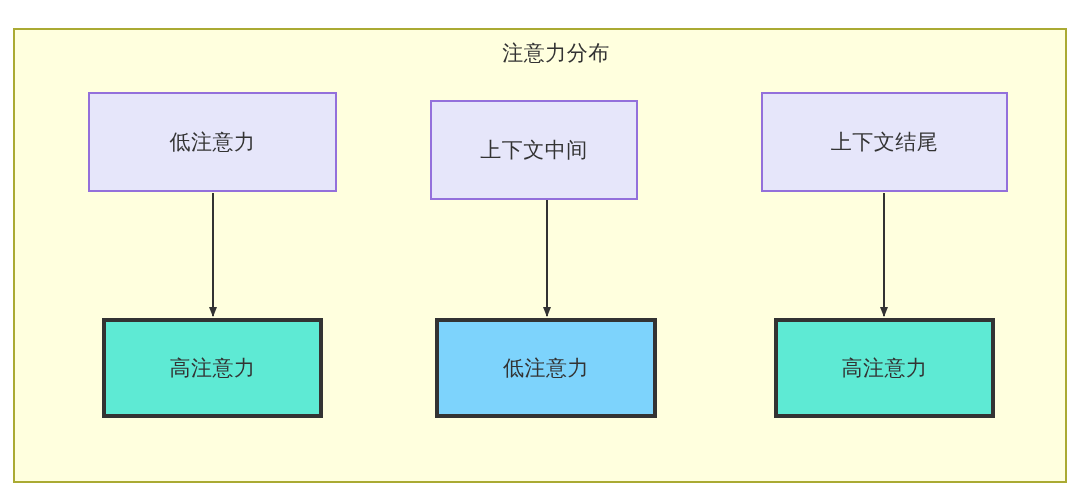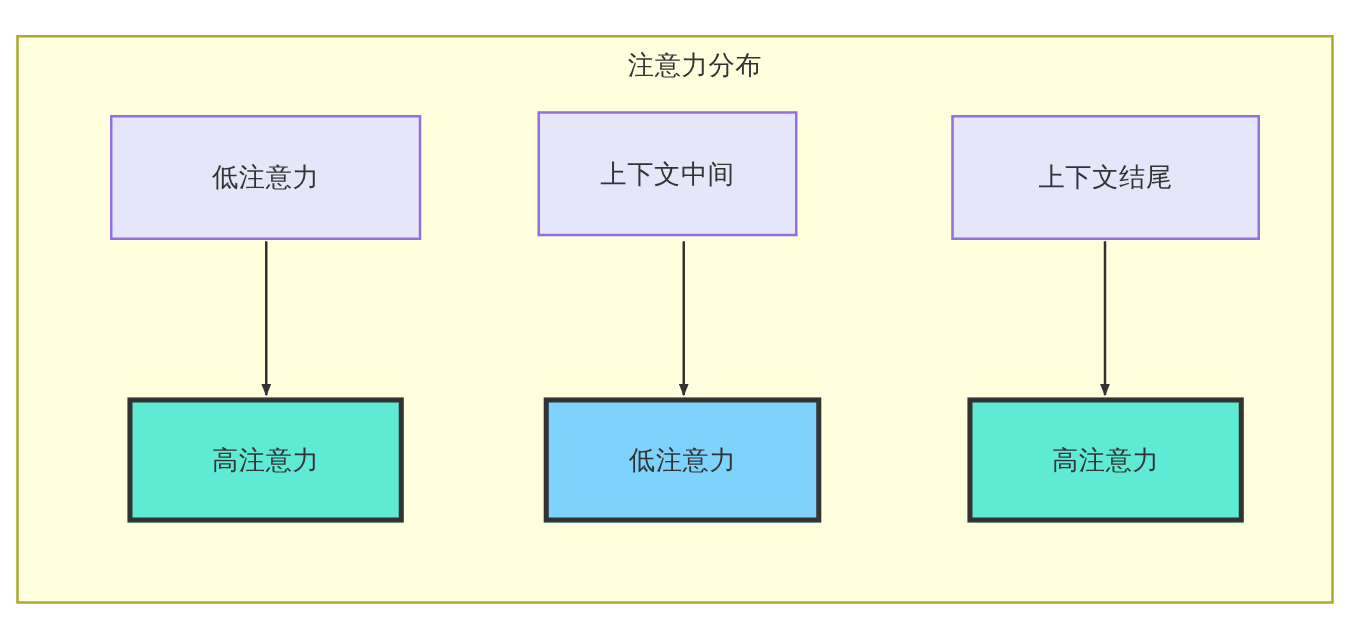--- a/index.html
+++ b/index.html
@@ -70,21 +70,21 @@
   .node.result.high {
     background: #5eead4;
   }
 
   .node.result.low {
     background: #7dd3fc;
   }
 
   
   .col-1.source { left: 88px;  top: 92px; width: 249px; height: 100px; }
-  .col-2.source { left: 430px; top: 89px; width: 208px; height: 100px; }
+  .col-2.source { left: 430px; top: 100px; width: 208px; height: 100px; }
   .col-3.source { left: 761px; top: 92px; width: 247px; height: 100px; }
 
   .col-1.result { left: 102px; top: 318px; width: 221px; height: 100px; }
   .col-2.result { left: 435px; top: 318px; width: 222px; height: 100px; }
   .col-3.result { left: 774px; top: 318px; width: 221px; height: 100px; }
 
   
   .edges {
     position: absolute;
     left: 0;

